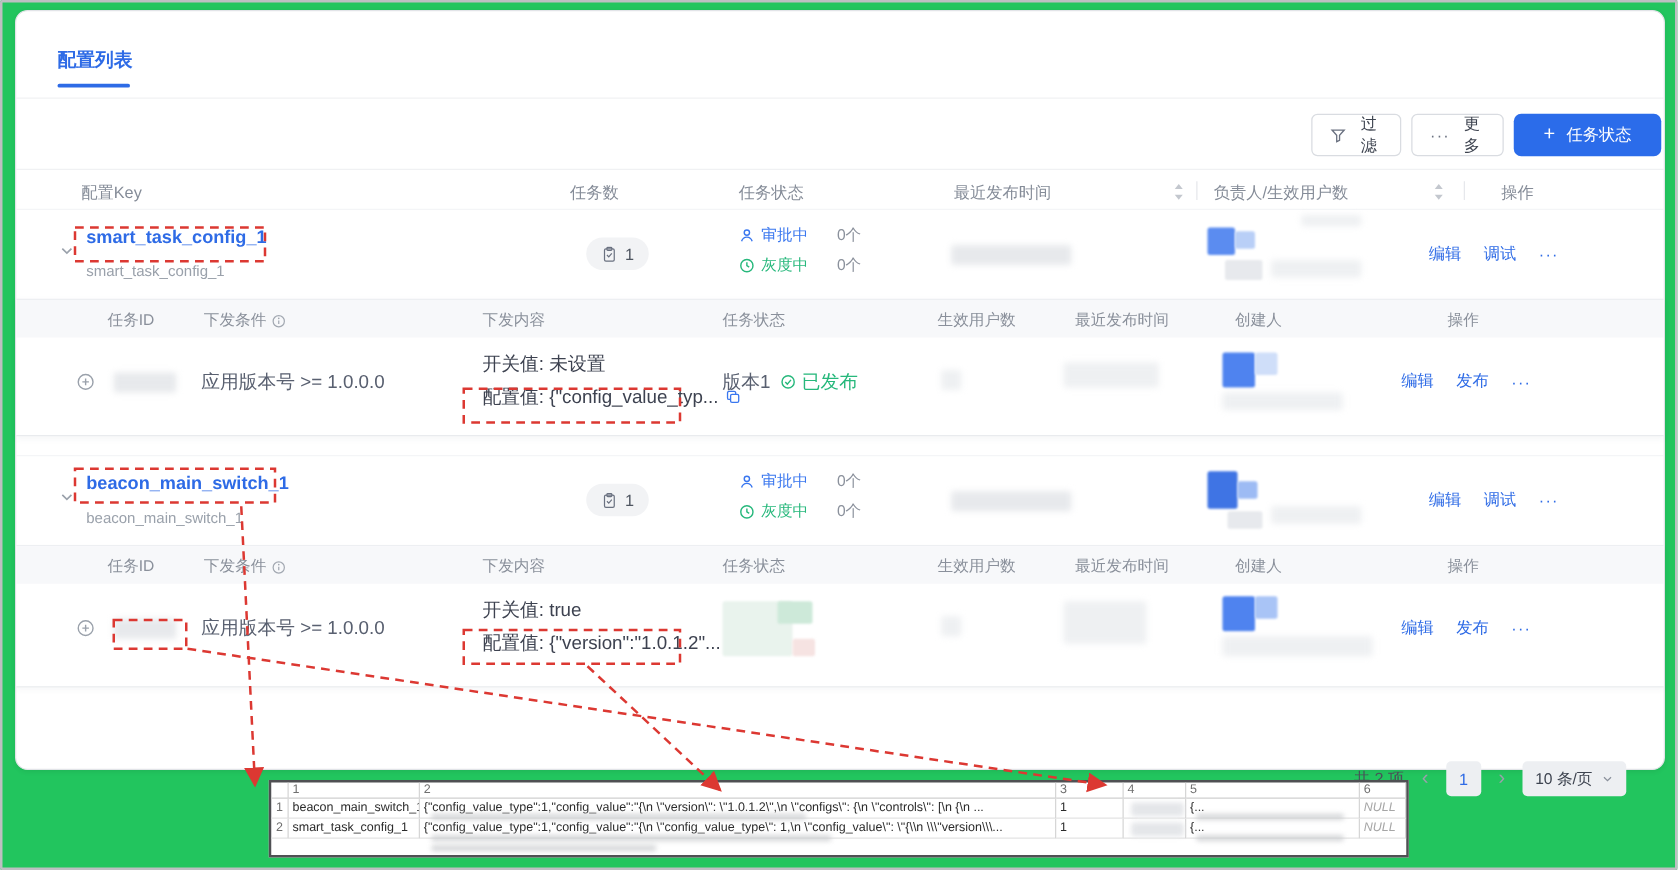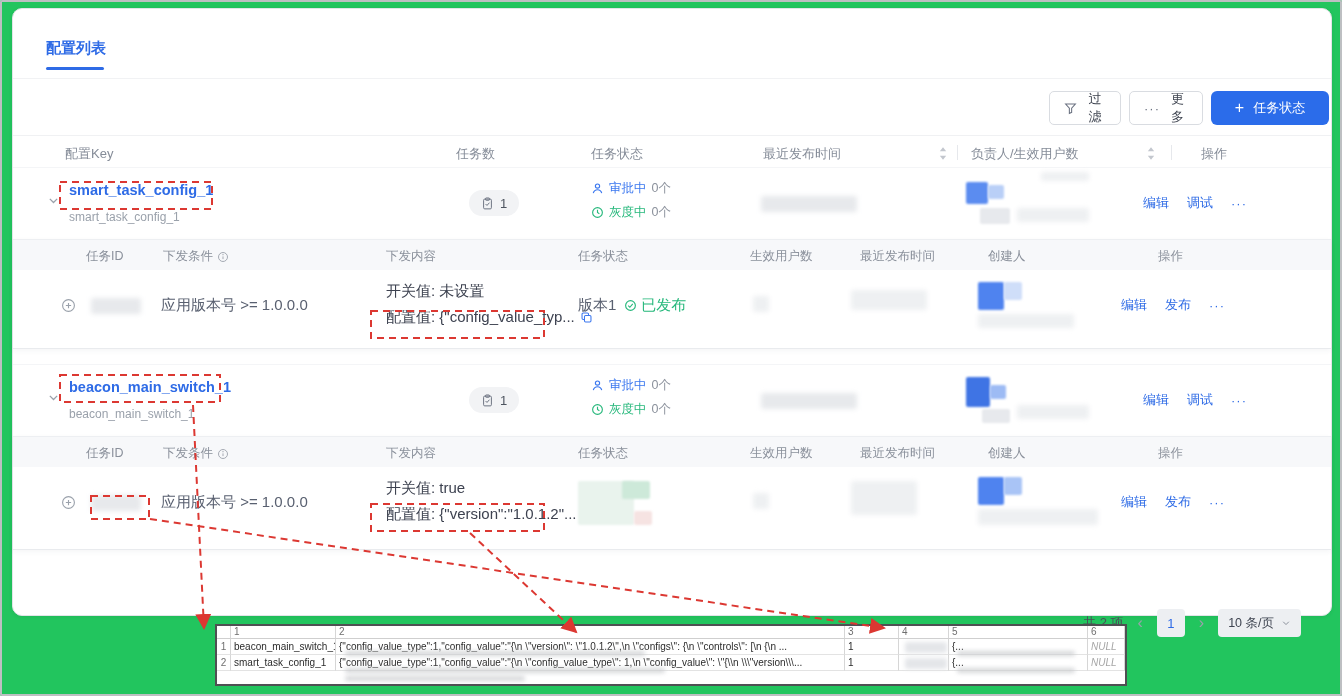--- a/index.html
+++ b/index.html
@@ -42,21 +42,21 @@
   .chev{color:#9aa1ab;display:flex;cursor:pointer;}
   .keylink{font-size:14.5px;font-weight:700;color:#2e6be6;text-decoration:none;white-space:nowrap;cursor:pointer;}
   .subkey{font-size:12px;color:#9aa1ab;white-space:nowrap;}
   .badge{height:26px;padding:0 12px;background:#f2f3f5;border-radius:13px;display:flex;
          align-items:center;gap:6px;font-size:13px;color:#4e5560;}
   .badge .bico{display:flex;color:#6a7180;}
   .sline{display:flex;align-items:center;gap:5px;font-size:12.5px;white-space:nowrap;}
   .sline .ico{display:flex;}
   .blue{color:#3a77ef;}
   .green{color:#27b87c;}
-  .cnt{color:#8b919c;}
+  .cnt{color:#8b919c;margin-left:18px;}
   .ops{display:flex;gap:18px;font-size:13px;align-items:center;}
   .ops a{color:#2e6be6;text-decoration:none;white-space:nowrap;cursor:pointer;}
   .ops .odots{color:#2e6be6;letter-spacing:1px;cursor:pointer;}
   
   .blur{background:#e7e9ec;border-radius:2px;filter:blur(2.5px);}
   .blur.light{background:#eef0f2;}
   .av{border-radius:2px;filter:blur(1px);}
   
   .sblock{left:0;width:100%;background:#fff;border-top:1px solid #edeff2;border-bottom:1px solid #e9ebee;
           box-shadow:0 2px 5px rgba(60,70,90,.05);}

